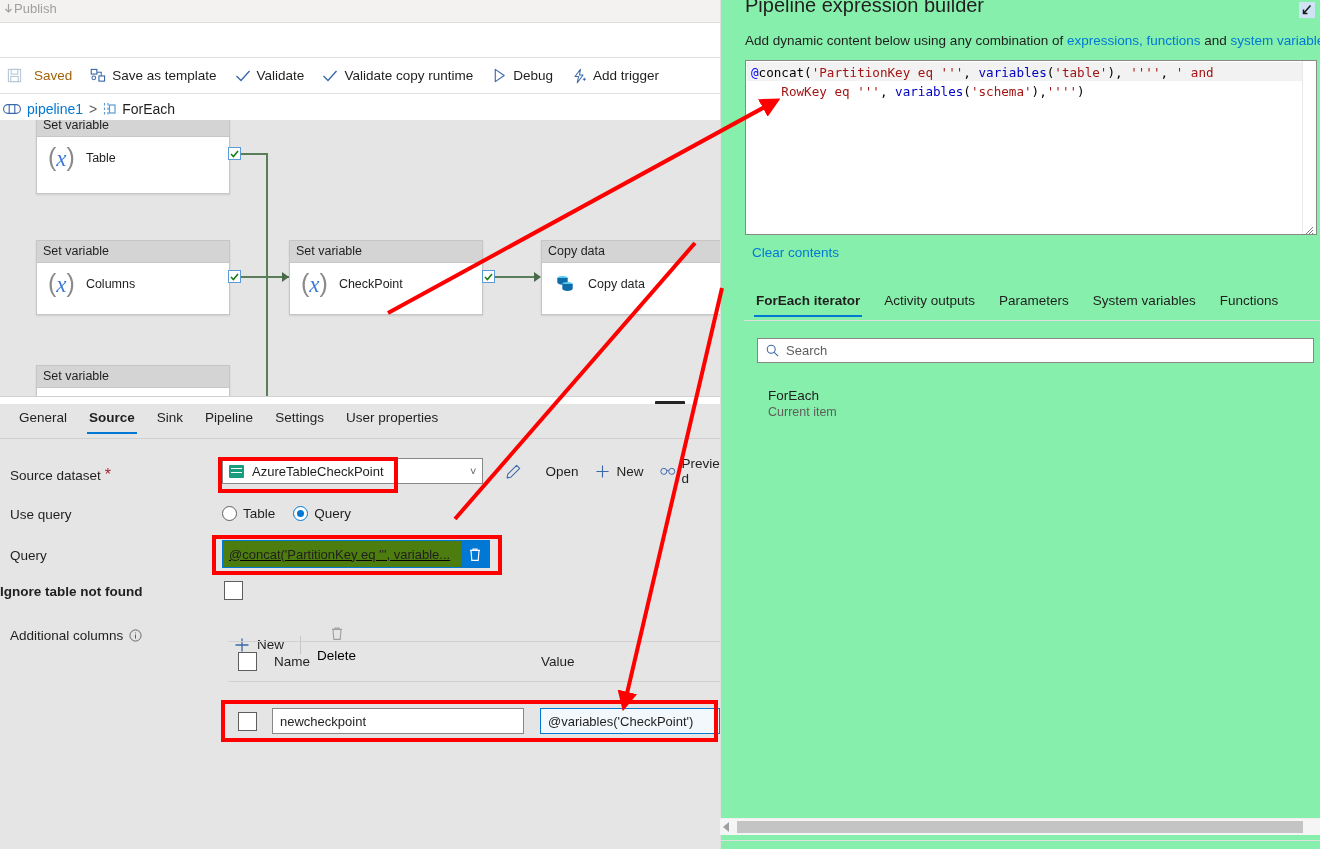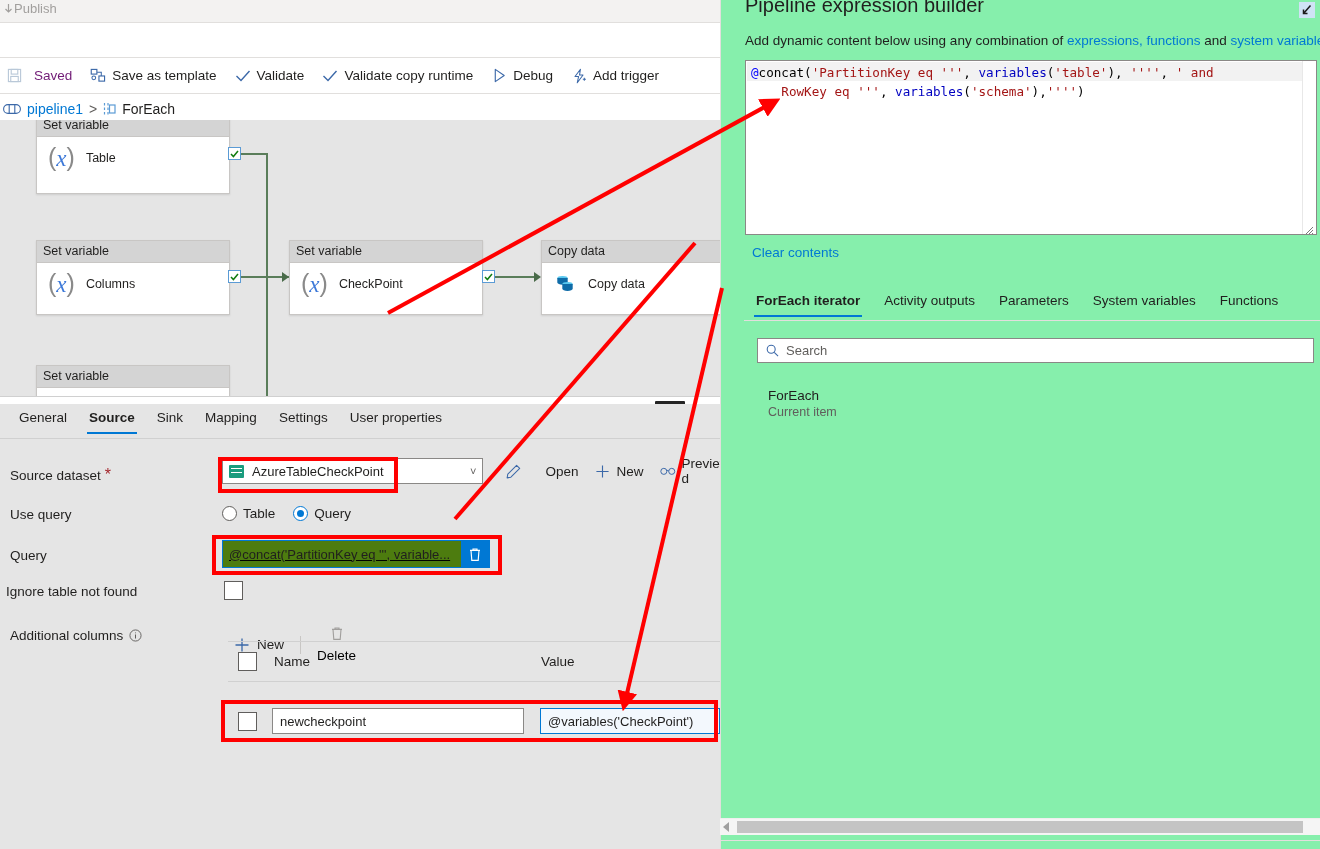--- a/index.html
+++ b/index.html
@@ -39,21 +39,21 @@
   .toolbar {
     position: absolute; left: 0; top: 58px; width: 720px; height: 35px;
     background: #ffffff; border-bottom: 1px solid #e1dfdd;
     display: flex; align-items: center;
   }
   .tb-item {
     display: flex; align-items: center; gap: 6px;
     height: 35px; padding: 0 9px;
     font-size: 13.5px; color: #201f1e; cursor: default; white-space: nowrap;
   }
-  .tb-item.disabled { color: #701a75; gap: 12px; }
+  .tb-item.disabled { color: #a16207; gap: 12px; }
   .tb-item:first-child { padding-left: 6px; }
   .tb-ico { display: inline-flex; width: 16px; height: 16px; align-items: center; justify-content: center; }
   .tb-ico svg { display: block; }
 
   .breadcrumb {
     position: absolute; left: 0; top: 94px; width: 720px; height: 30px;
     display: flex; align-items: center; gap: 6px; padding-left: 3px;
     font-size: 14px; background: #ffffff;
   }
   .bc-link { color: #0078d4; cursor: pointer; }
@@ -402,21 +402,21 @@
     </div>
 
     <div class="canvas-divider"></div>
     <div class="canvas-handle"></div>
 
     <div class="props">
       <div class="ptabs">
         <div class="ptab">General</div>
         <div class="ptab active">Source</div>
         <div class="ptab">Sink</div>
-        <div class="ptab">Mapping</div>
+        <div class="ptab">Pipeline</div>
         <div class="ptab">Settings</div>
         <div class="ptab">User properties</div>
       </div>
 
       <div class="frow" style="left:10px; top:62px;">
         <span class="flabel">Source dataset</span>
         <span class="req" style="margin-left:4px;">*</span>
       </div>
       <div class="frow" style="left:222px; top:52px; gap:0;">
         <div class="dd">
@@ -473,21 +473,21 @@
         <div class="qfield">
           <span class="qtext">@concat('PartitionKey eq ''', variable...</span>
           <span class="qtrash">
             <svg width="14" height="15" viewBox="0 0 14 15">
                 <path d="M2 3.4 h10 M5 3.4 V2 h4 v1.4 M3 3.4 l0.8 10 h6.4 l0.8 -10" stroke="#ffffff" stroke-width="1.15" fill="none"></path>
               </svg>
           </span>
         </div>
       </div>
 
-      <div class="frow" style="left:6px; top:180px;">
+      <div class="frow" style="left:0; top:180px;font-weight:bold;">
         <span class="flabel">Ignore table not found</span>
       </div>
       <div class="frow" style="left:224px; top:177px;">
         <span class="cbox"></span>
       </div>
 
       <div class="frow" style="left:10px; top:224px;">
         <span class="flabel">Additional columns</span>
         <span style="margin-left:6px;display:inline-flex;">
           <svg width="13" height="13" viewBox="0 0 14 14">

